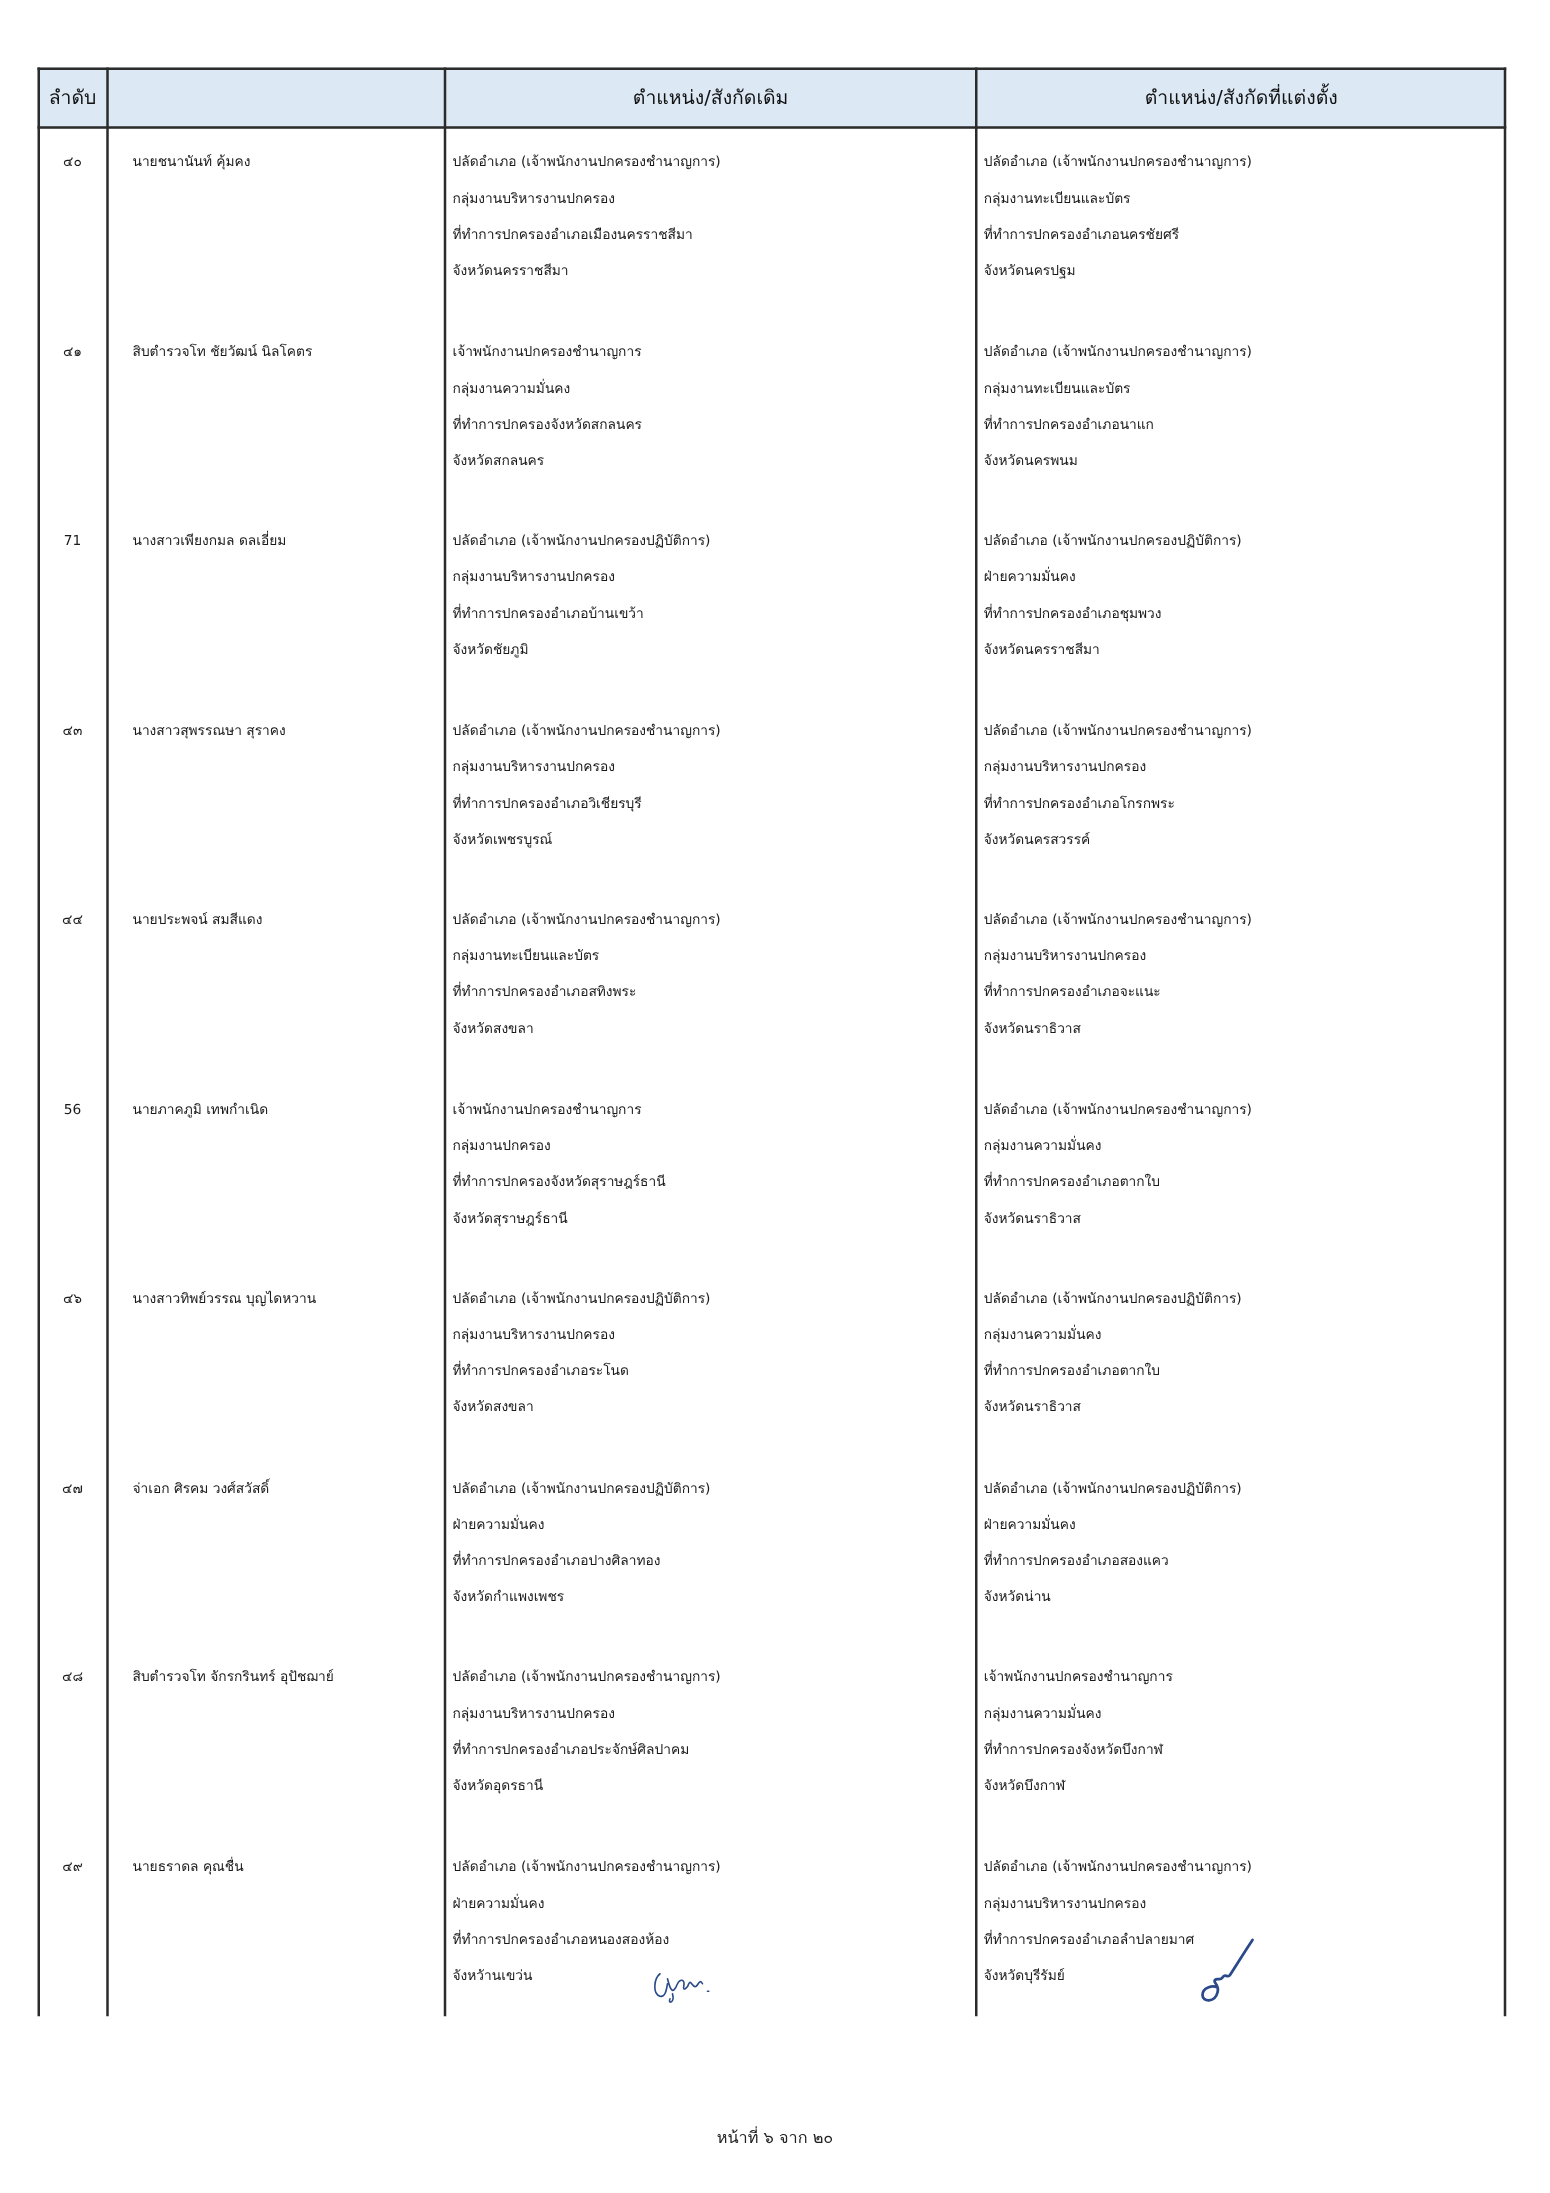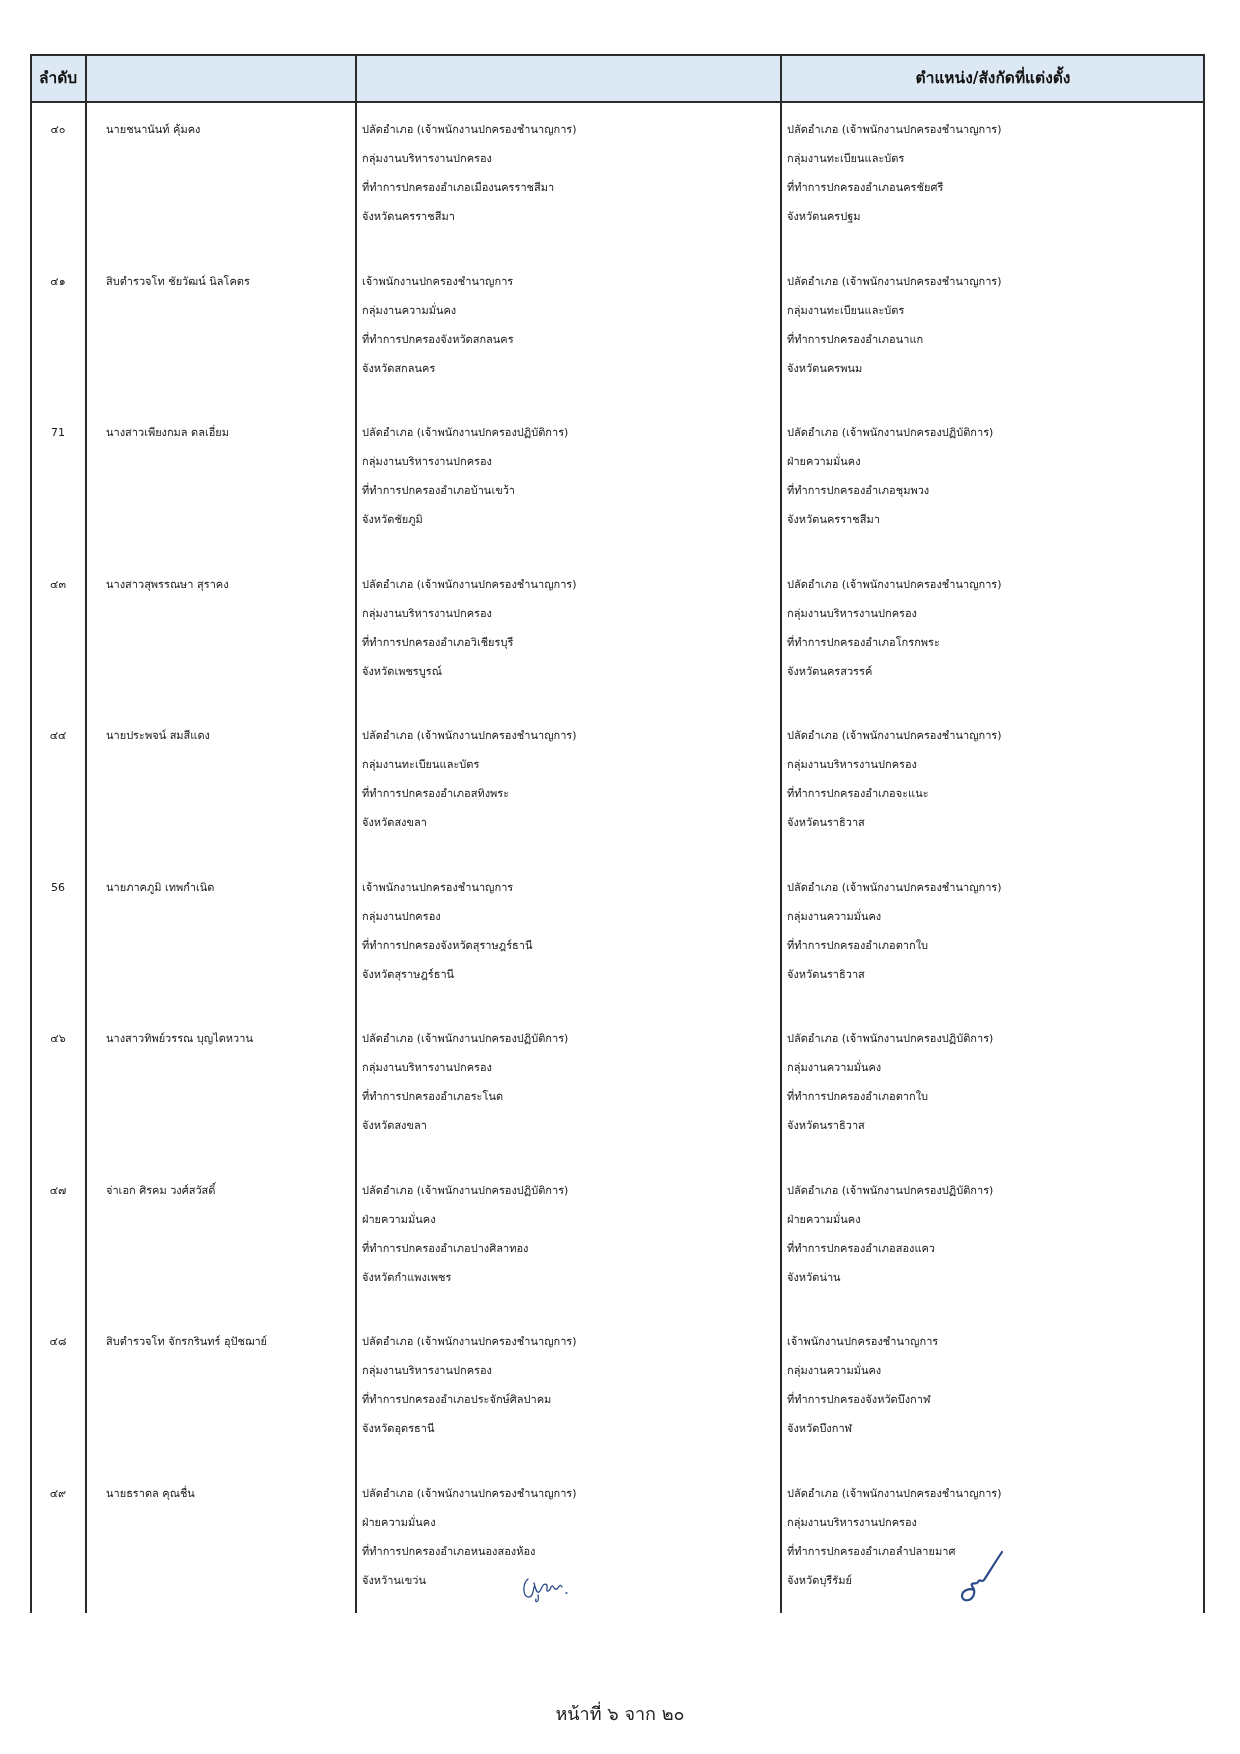--- a/index.html
+++ b/index.html
@@ -47,21 +47,21 @@
       border-bottom: 2px solid #2b2b2b;
       box-sizing: border-box;
     }
     .hcell {
       position: absolute;
       top: 0;
       height: 45px;
       line-height: 45px;
       text-align: center;
       font-size: 15.5px;
-      font-weight: bold;
+      font-weight: normal;
       color: #111;
     }
     .h-no { left: 0; width: 56px; }
     .h-name { left: 56px; width: 270px; }
     .h-old { left: 326px; width: 425px; }
     .h-new { left: 751px; width: 424px; }
 
     .rows {
       position: absolute;
       left: 0;
@@ -91,30 +91,31 @@
     }
     .sig-left { left: 520px; top: 1573px; width: 50px; height: 32px; }
     .sig-right { left: 950px; top: 1548px; width: 55px; height: 60px; }
 
     .footer {
       position: absolute;
       left: 0;
       width: 1240px;
       top: 1699px;
       text-align: center;
-      font-size: 18px;
+      font-size: 13px;
       color: #222;
     }
   </style>
 </head>
 <body>
 
 <div class="table-wrap">
   <div class="header">
     <div class="hcell h-no">ลำดับ</div>
+    <div class="hcell h-old">ตำแหน่ง/สังกัดเดิม</div>
     <div class="hcell h-new">ตำแหน่ง/สังกัดที่แต่งตั้ง</div>
   </div>
   <div class="rows" id="rows">
       <div class="row">
         <div class="cell c-no">๔๐</div>
         <div class="cell c-name">นายชนานันท์ คุ้มคง</div>
         <div class="cell c-old">
           <span class="line">ปลัดอำเภอ (เจ้าพนักงานปกครองชำนาญการ)</span>
           <span class="line">กลุ่มงานบริหารงานปกครอง</span>
           <span class="line">ที่ทำการปกครองอำเภอเมืองนครราชสีมา</span>

